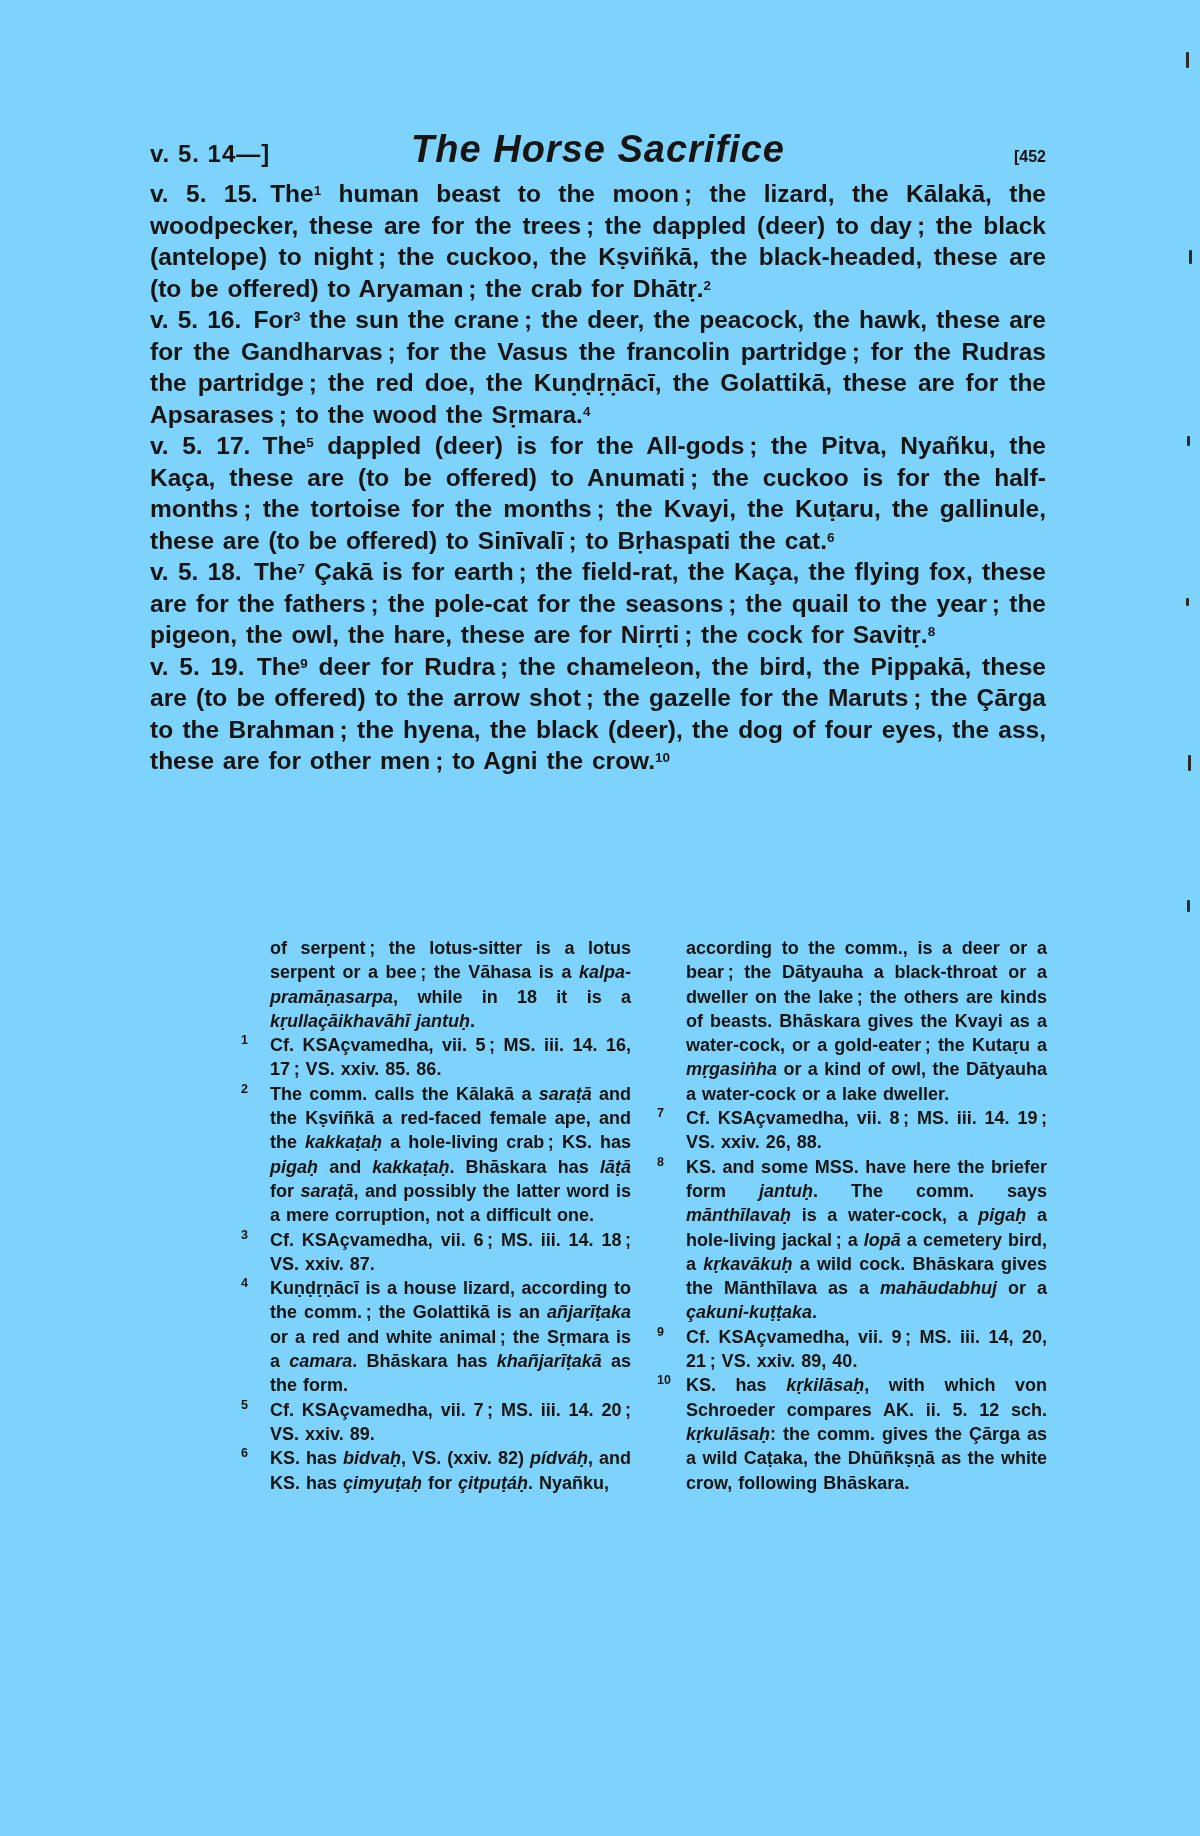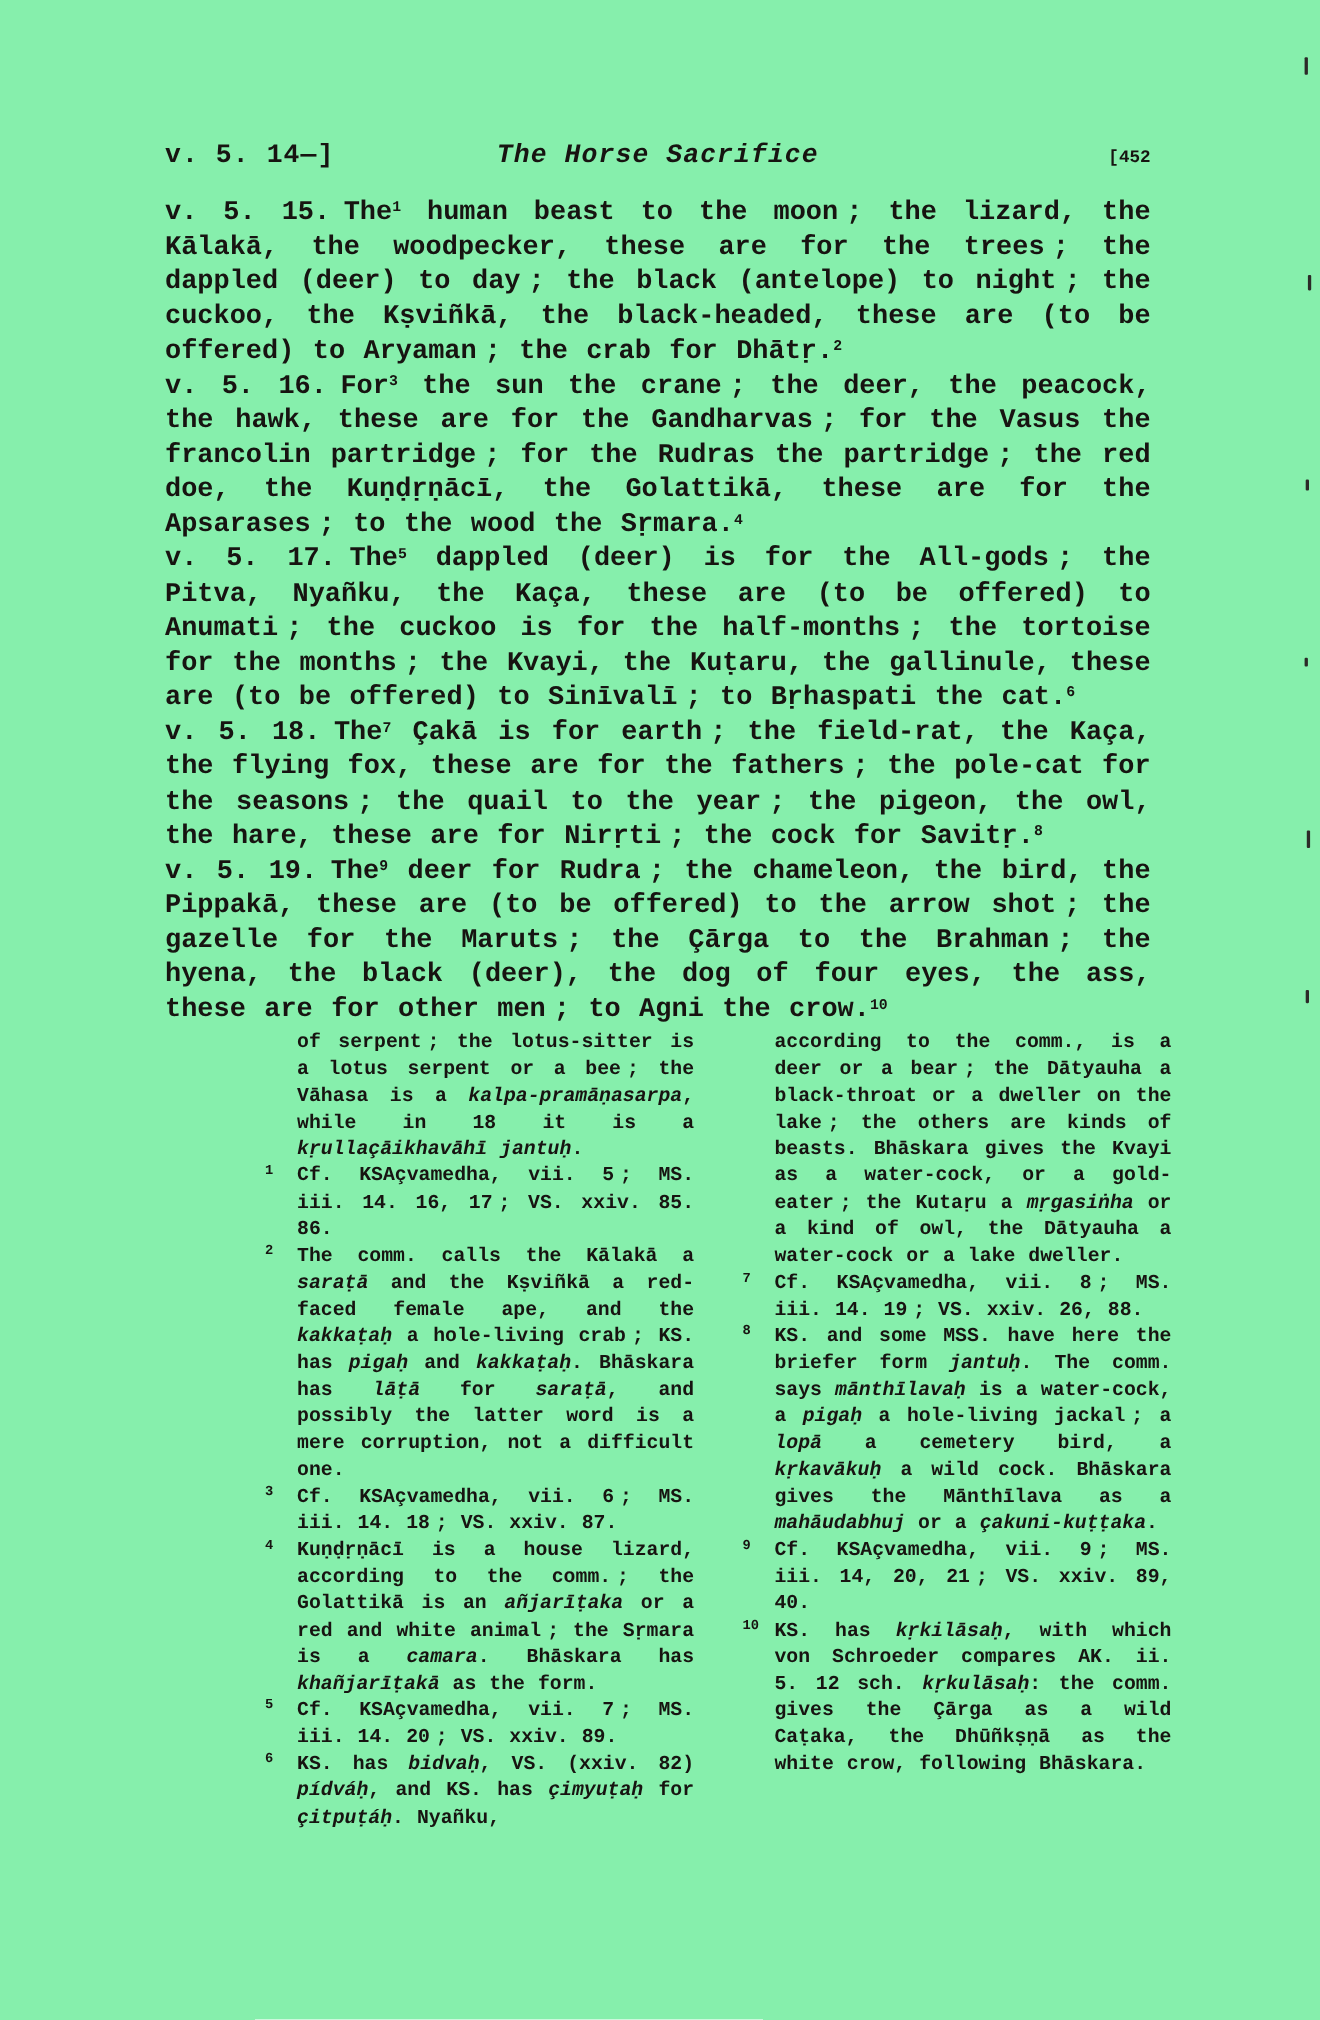--- a/index.html
+++ b/index.html
@@ -1,46 +1,46 @@
 <!DOCTYPE html>
 <html><head>
 <meta charset="utf-8">
 <style>
   html,body{margin:0;padding:0;background:#ffffff;}
   .page{
     position:relative;
     width:1200px;height:1836px;
-    background:#86efac;
-    font-family:Liberation Mono, monospace;
+    background:#7dd3fc;
+    font-family:Liberation Sans, sans-serif;
     color:#171411;
     overflow:hidden;
   }
   .header{
     position:absolute;left:150px;top:128px;width:896px;
     display:grid;grid-template-columns:1fr auto 1fr;align-items:baseline;
   }
   .header-left{font-size:24px;font-weight:700;letter-spacing:1px;}
-  .header-title{font-size:24px;font-weight:700;font-style:italic;letter-spacing:1px;text-align:center;}
+  .header-title{font-size:38px;font-weight:700;font-style:italic;letter-spacing:1px;text-align:center;}
   .header-right{font-size:16px;font-weight:700;text-align:right;}
   .body-text{
     position:absolute;left:150px;top:178px;width:896px;
   }
   .para{
     margin:0;
     font-size:24.5px;line-height:31.5px;font-weight:700;
     text-align:justify;word-spacing:2px;
   }
   .verse{white-space:nowrap;}
   sup.fnm{
     font-size:0.55em;line-height:0;vertical-align:baseline;
     position:relative;top:-0.5em;font-weight:700;
   }
   .footnotes{
     position:absolute;left:233px;top:936px;width:832px;
-    display:flex;gap:36px;
+    display:flex;gap:18px;
   }
   .fn-col{width:398px;}
   .fn{
     position:relative;
     font-size:18px;line-height:24.3px;font-weight:700;
     text-align:justify;word-spacing:1px;
     padding-left:37px;margin:0;
   }
   .fn i{font-weight:700;}
   sup.fn-num{

